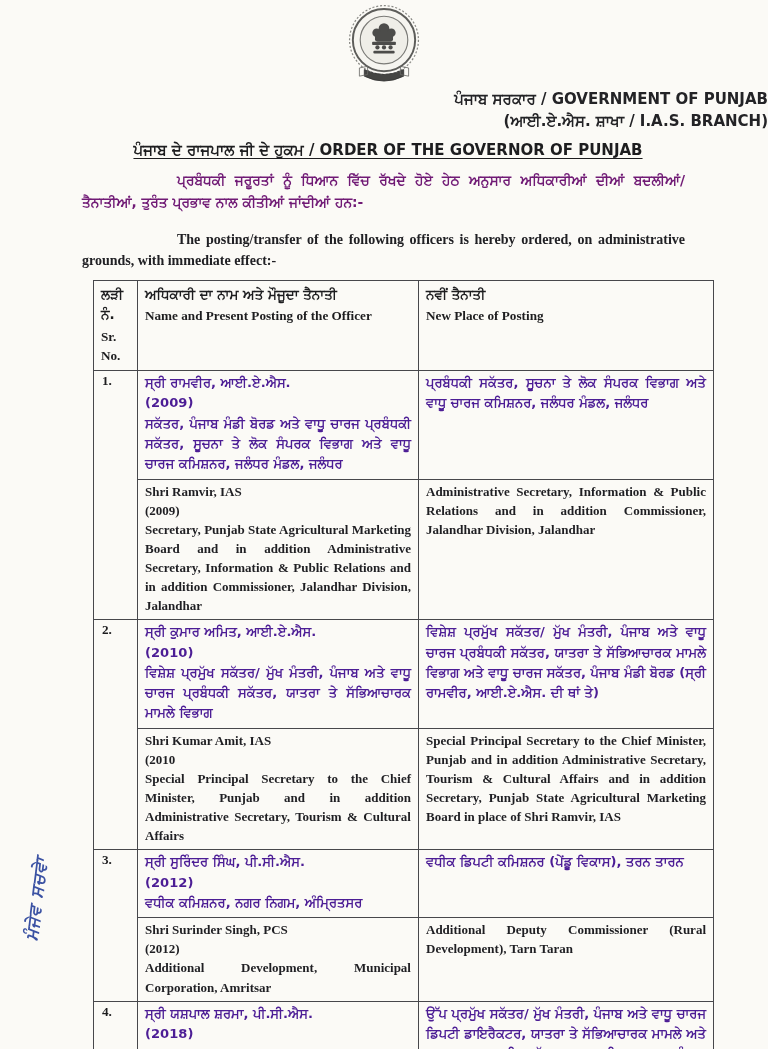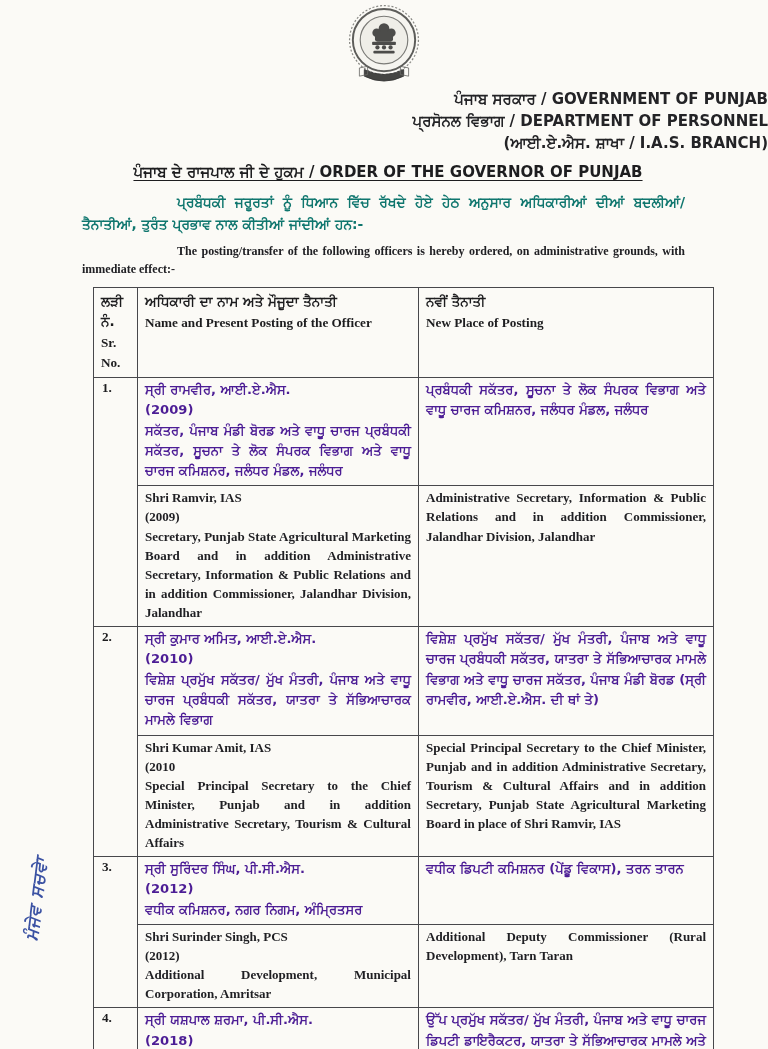--- a/index.html
+++ b/index.html
@@ -23,24 +23,24 @@
   .hdr .hline{font-weight:700;font-size:15px;color:#232326;}
   .order-title{
     text-align:center;margin-top:9px;font-weight:700;font-size:15px;
   }
   .order-title span{ text-decoration:underline; text-underline-offset:3px;margin-left:8px;}
 
   
   .intro{ margin:10px 83px 0 82px; }
   .intro .p-pa{
     font-weight:600;font-size:13.8px;line-height:1.62;
-    text-align:justify;text-indent:95px;color:#0f766e;
+    text-align:justify;text-indent:95px;color:#701a75;
   }
   .intro .p-en{
-    margin-top:6px;font-weight:700;font-size:12px;line-height:1.55;
+    margin-top:15px;font-weight:700;font-size:14px;line-height:1.55;
     text-align:justify;text-indent:95px;color:#202024;
   }
 
   
   table.order-table{
     border-collapse:collapse;
     margin:8px 0 0 93px;
     width:620px;
     table-layout:fixed;
   }
@@ -102,21 +102,20 @@
       </g>
 
       <path d="M26 80 Q50 92 74 80 L74 88 Q50 100 26 88 Z" fill="#454543" stroke="#333" stroke-width="1"></path>
       <path d="M20 78 L30 76 L30 86 L20 88 Z" fill="#58585500" stroke="#6a6a66" stroke-width="1"></path>
       <path d="M80 78 L70 76 L70 86 L80 88 Z" fill="#58585500" stroke="#6a6a66" stroke-width="1"></path>
     </svg>
   </div>
 
   <div class="hdr">
     <div class="hline pa">ਪੰਜਾਬ ਸਰਕਾਰ / GOVERNMENT OF PUNJAB</div>
-    <div class="hline pa">ਪ੍ਰਸੋਨਲ ਵਿਭਾਗ / DEPARTMENT OF PERSONNEL</div>
     <div class="hline pa">(ਆਈ.ਏ.ਐਸ. ਸ਼ਾਖਾ / I.A.S. BRANCH)</div>
   </div>
 
   <div class="order-title pa">
     <span>ਪੰਜਾਬ ਦੇ ਰਾਜਪਾਲ ਜੀ ਦੇ ਹੁਕਮ / ORDER OF THE GOVERNOR OF PUNJAB</span>
   </div>
 
   <div class="intro">
     <div class="p-pa pa">ਪ੍ਰਬੰਧਕੀ ਜਰੂਰਤਾਂ ਨੂੰ ਧਿਆਨ ਵਿੱਚ ਰੱਖਦੇ ਹੋਏ ਹੇਠ ਅਨੁਸਾਰ ਅਧਿਕਾਰੀਆਂ ਦੀਆਂ ਬਦਲੀਆਂ/ਤੈਨਾਤੀਆਂ, ਤੁਰੰਤ ਪ੍ਰਭਾਵ ਨਾਲ ਕੀਤੀਆਂ ਜਾਂਦੀਆਂ ਹਨ:-</div>
     <div class="p-en">The posting/transfer of the following officers is hereby ordered, on administrative grounds, with immediate effect:-</div>

